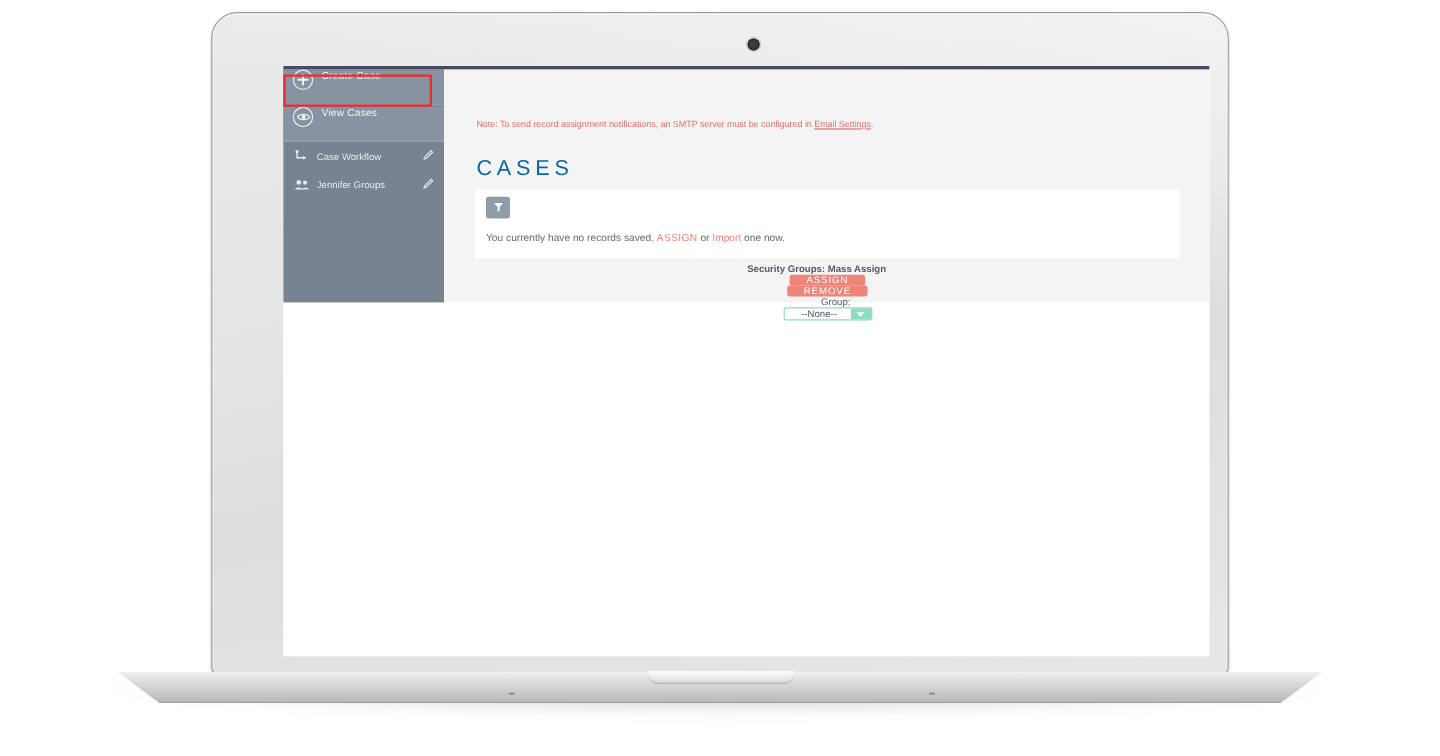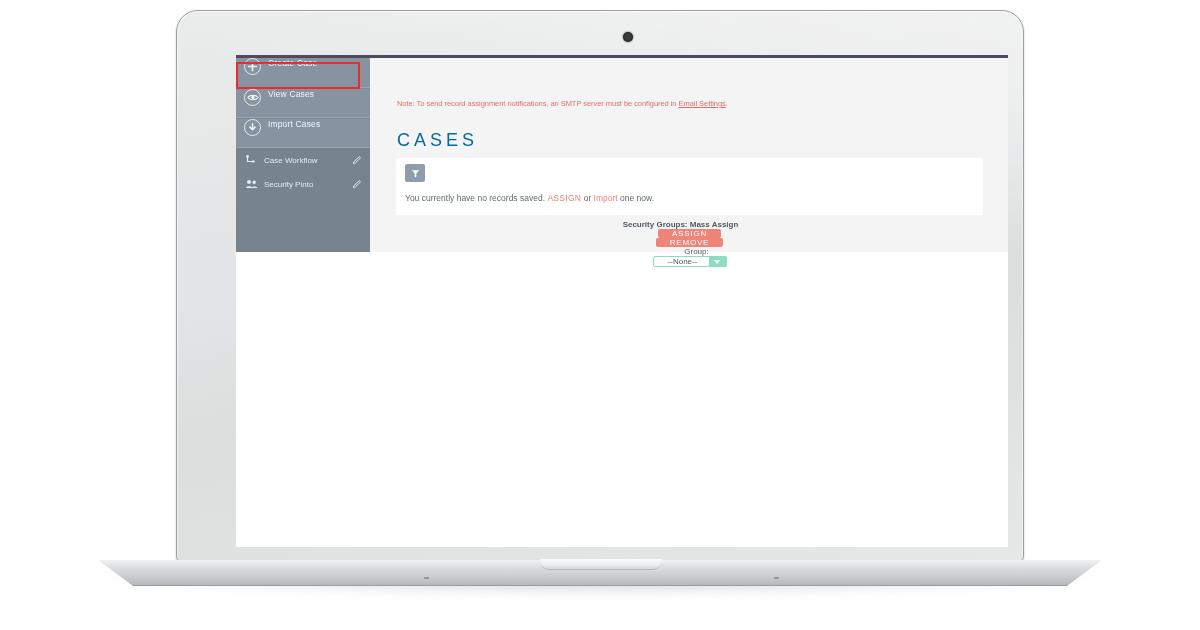--- a/index.html
+++ b/index.html
@@ -415,28 +415,20 @@
       <div class="nav-item">
         <span class="nav-icon">
           <svg width="12" height="9" viewBox="0 0 12 9">
             <path d="M0.9 4.5 C2.6 1.6 9.4 1.6 11.1 4.5 C9.4 7.4 2.6 7.4 0.9 4.5 Z" fill="none" stroke="#f0f3f5" stroke-width="1.1"></path>
             <circle cx="6" cy="4.5" r="1.7" fill="#f0f3f5"></circle>
           </svg>
         </span>
         <span class="nav-label">View Cases</span>
       </div>
 
-      <div class="nav-item">
-        <span class="nav-icon">
-          <svg width="11" height="11" viewBox="0 0 11 11">
-            <path d="M5.5 1.8 L5.5 7.2 M2.9 5.1 L5.5 7.7 L8.1 5.1" fill="none" stroke="#f0f3f5" stroke-width="1.5" stroke-linecap="round" stroke-linejoin="round"></path>
-          </svg>
-        </span>
-        <span class="nav-label">Import Cases</span>
-      </div>
 
 
       <div class="rv-item">
         <span class="rv-glyph">
           <svg width="12" height="11" viewBox="0 0 12 11">
             <path d="M1.5 1.5 L1.5 6.5 L7.5 6.5" fill="none" stroke="#e6eaee" stroke-width="1.2" stroke-linecap="round"></path>
             <path d="M6.6 4.8 L9.2 6.5 L6.6 8.2 Z" fill="#e6eaee"></path>
             <circle cx="1.5" cy="1.5" r="1.4" fill="#e6eaee"></circle>
           </svg>
         </span>
@@ -450,21 +442,21 @@
 
       <div class="rv-item">
         <span class="rv-glyph">
           <svg width="13" height="10" viewBox="0 0 13 10">
             <circle cx="4" cy="3" r="2" fill="#e6eaee"></circle>
             <circle cx="9.2" cy="3.2" r="1.7" fill="#e6eaee"></circle>
             <path d="M0.8 9 C0.8 6.6 7.2 6.6 7.2 9 Z" fill="#e6eaee"></path>
             <path d="M6.6 9 C6.6 7 12.4 7 12.4 9 Z" fill="#e6eaee"></path>
           </svg>
         </span>
-        <span class="rv-label">Security Pinto</span>
+        <span class="rv-label">Jennifer Groups</span>
         <span class="rv-pencil">
           <svg width="10" height="10" viewBox="0 0 10 10">
             <path d="M1.4 8.6 L2.1 6.6 L7.2 1.5 L8.5 2.8 L3.4 7.9 Z" fill="none" stroke="#e6eaee" stroke-width="1"></path>
           </svg>
         </span>
       </div>
     </div>
 
     <div class="collapse-btn">
       <span>

